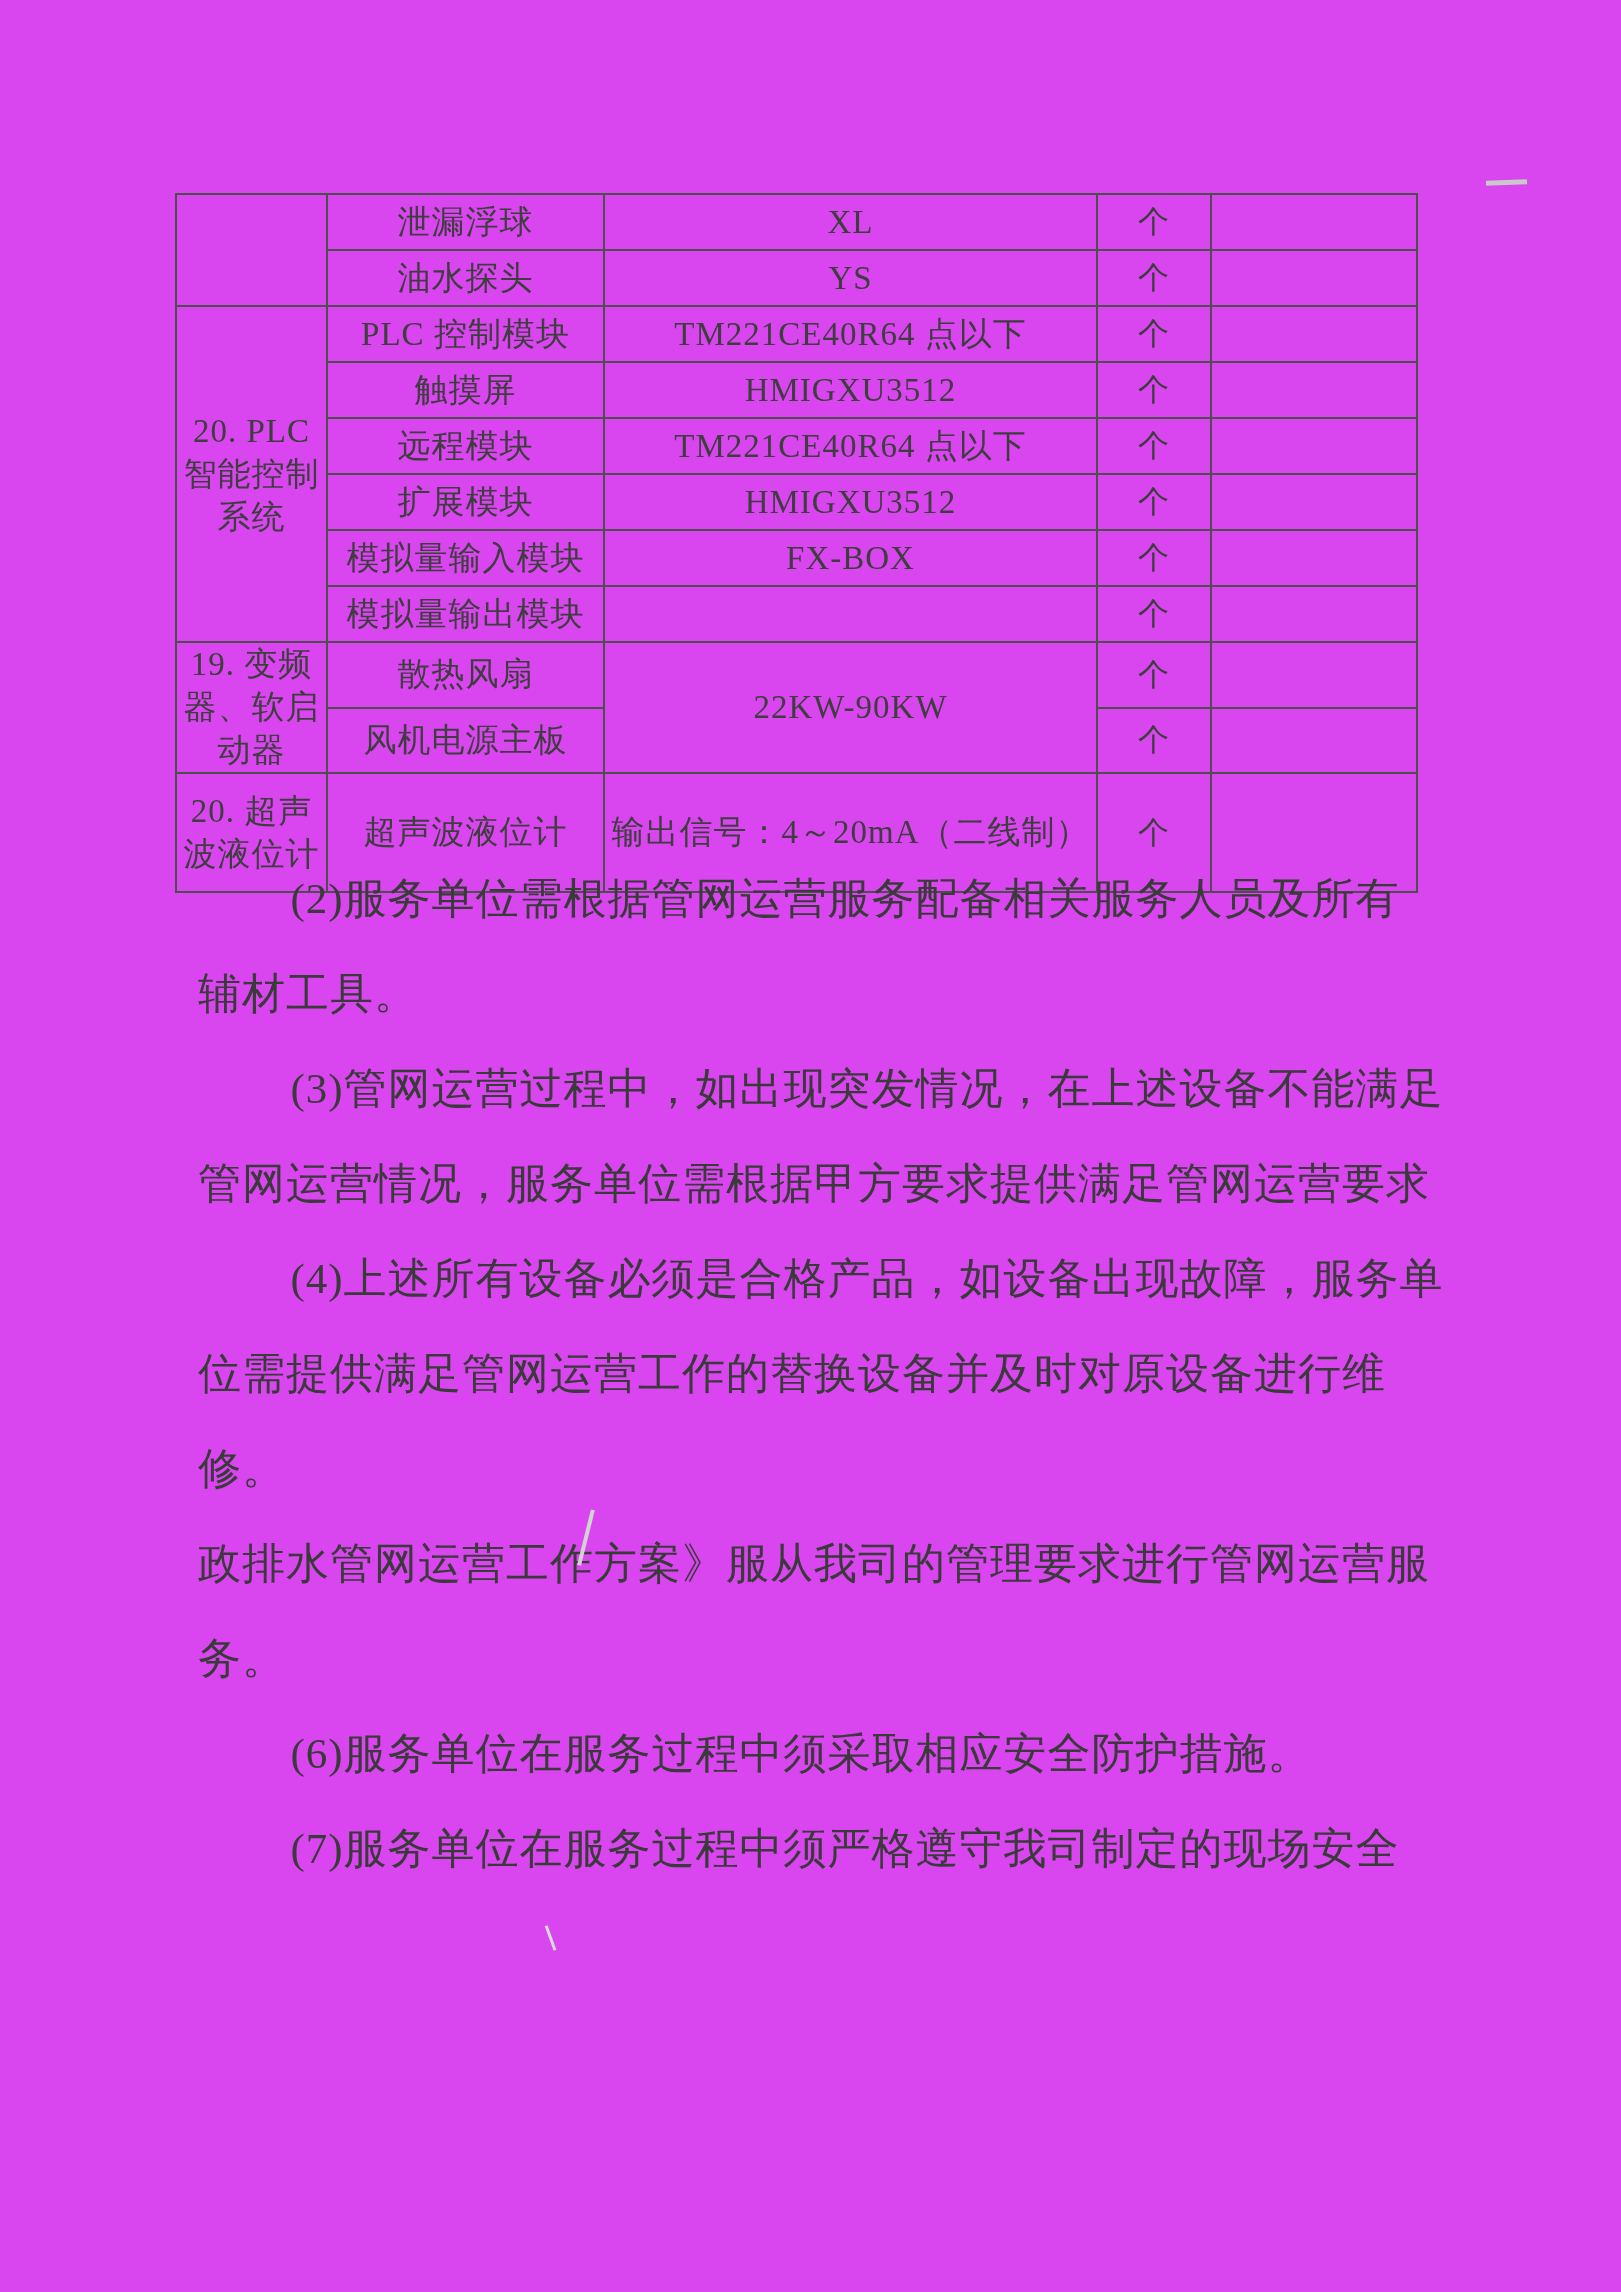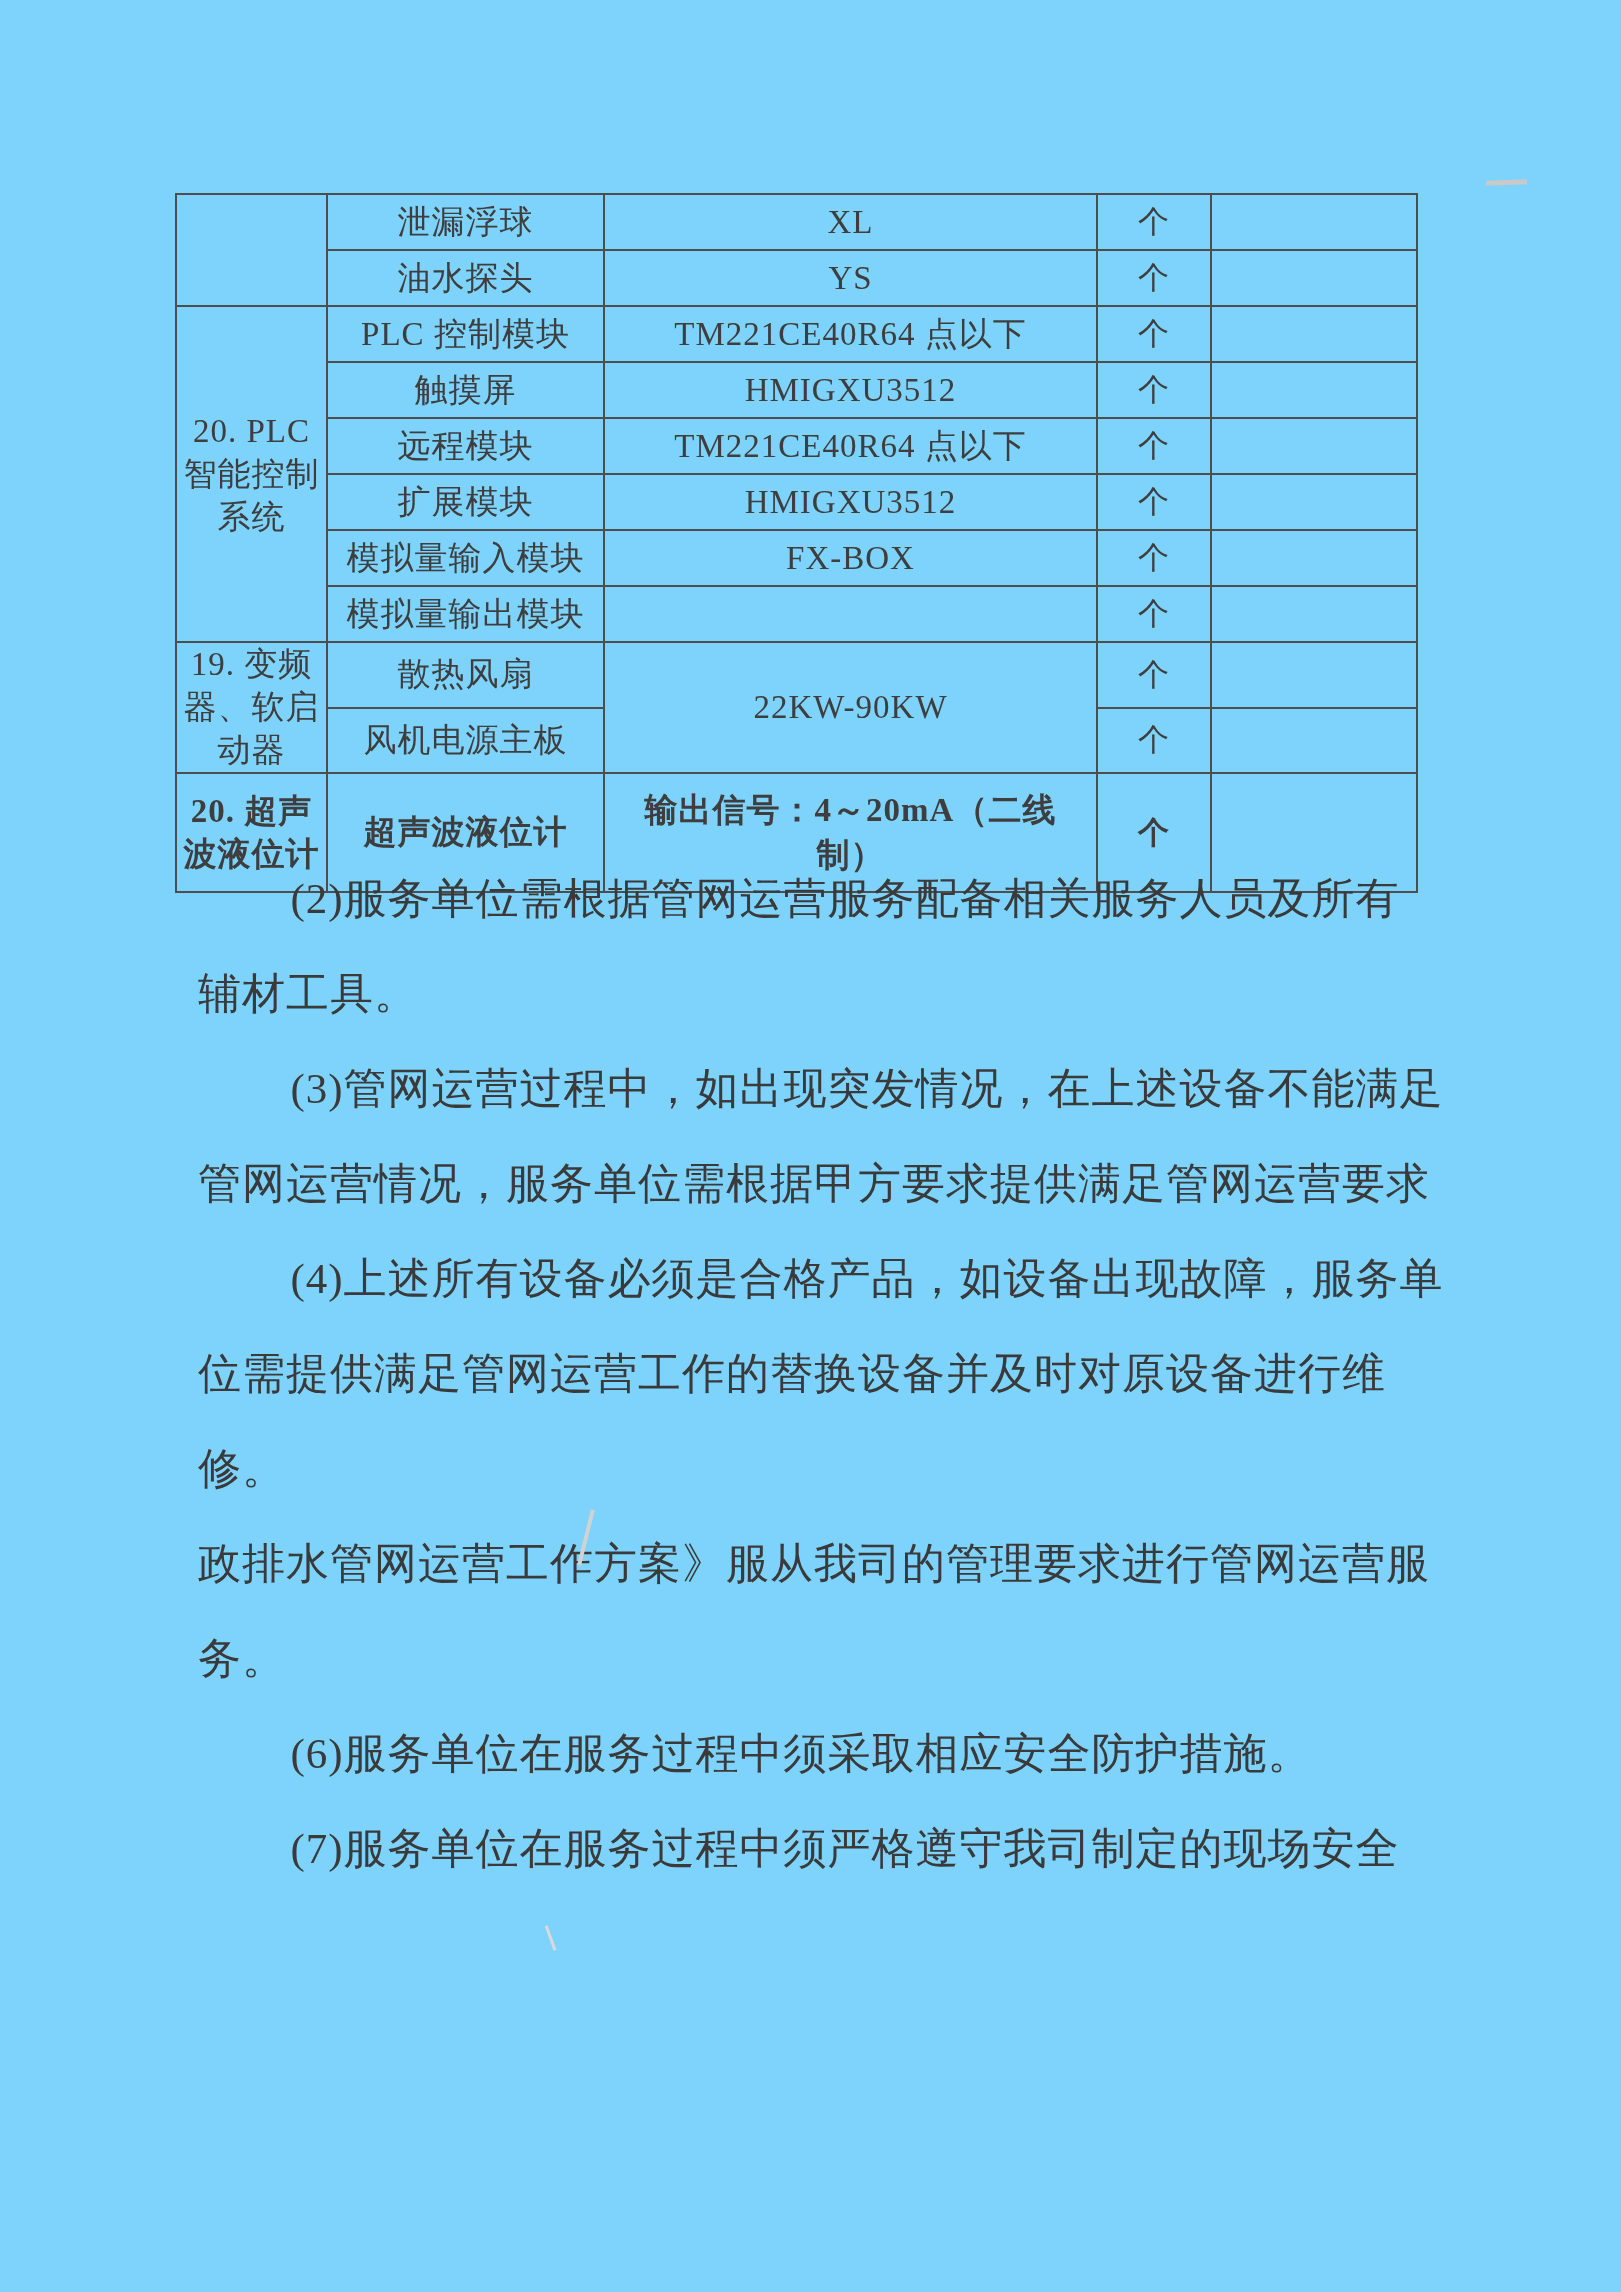--- a/index.html
+++ b/index.html
@@ -1,20 +1,20 @@
 <!DOCTYPE html>
 <html><head>
 <meta charset="utf-8">
 <style>
   html,body{margin:0;padding:0;background:#9a9a9a;}
   .sheet{
     position:relative;
     width:1621px;height:2293px;
     margin:0 auto;
-    background:#7dd3fc;
+    background:#d946ef;
     overflow:hidden;
     font-family:"Liberation Serif","DejaVu Serif",serif;
     color:#3e3e3e;
   }
   
   .equip-table{
     position:absolute;left:175px;top:193px;
     border-collapse:collapse;table-layout:fixed;
     width:1241px;
   }
@@ -27,21 +27,21 @@
     overflow:hidden;
   }
   .equip-table td.cat{
     white-space:pre-line;
     line-height:43px;
     font-size:33px;
   }
   .equip-table td.unit{font-size:31px;}
   .row-s{height:56px;}
   .row-m{height:54px;}
-  .row-l{height:119px;font-weight:bold;}
+  .row-l{height:119px;}
   
   .bodytext{
     position:absolute;left:198px;top:851px;width:1274px;
   }
   .bodytext p{
     margin:0;
     font-size:43px;
     line-height:95px;
     letter-spacing:1px;
     white-space:nowrap;

